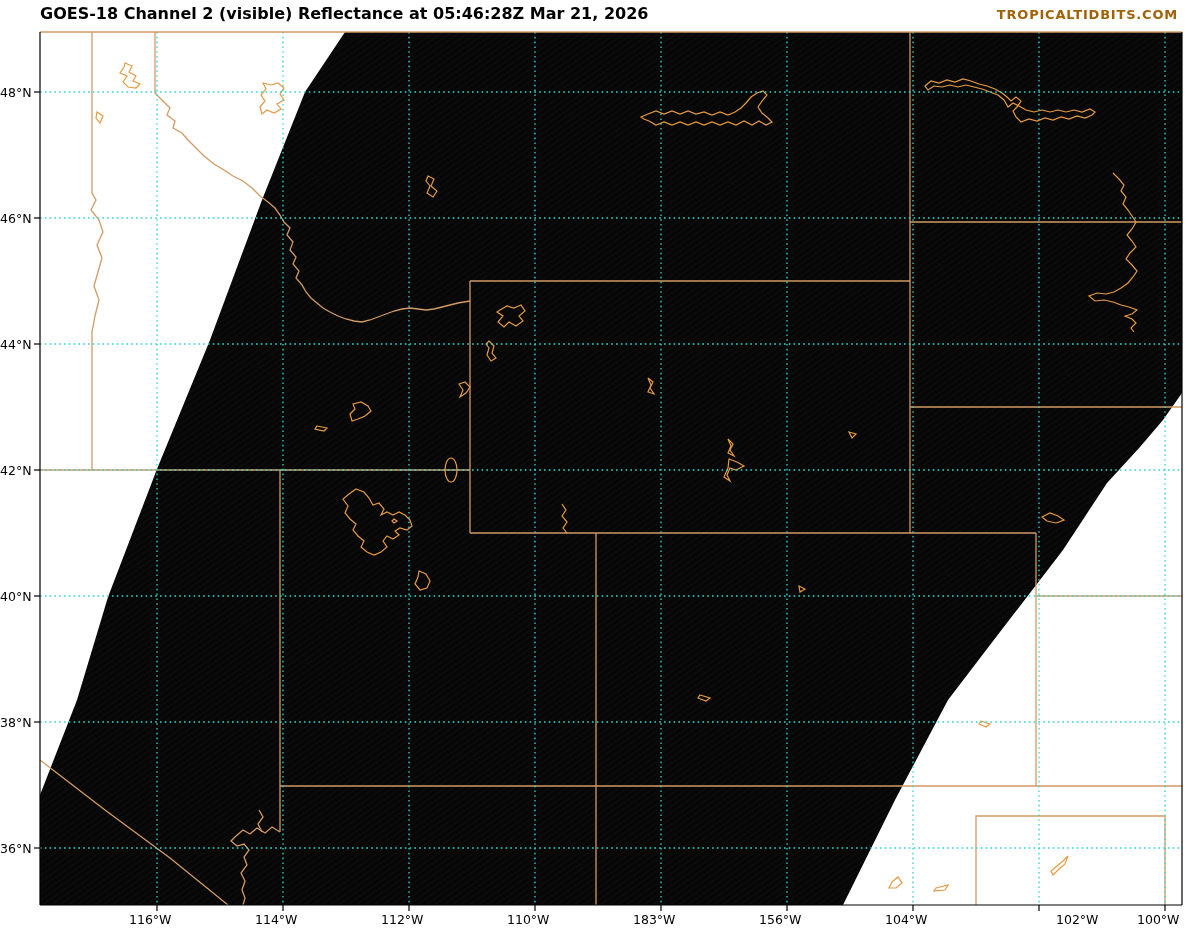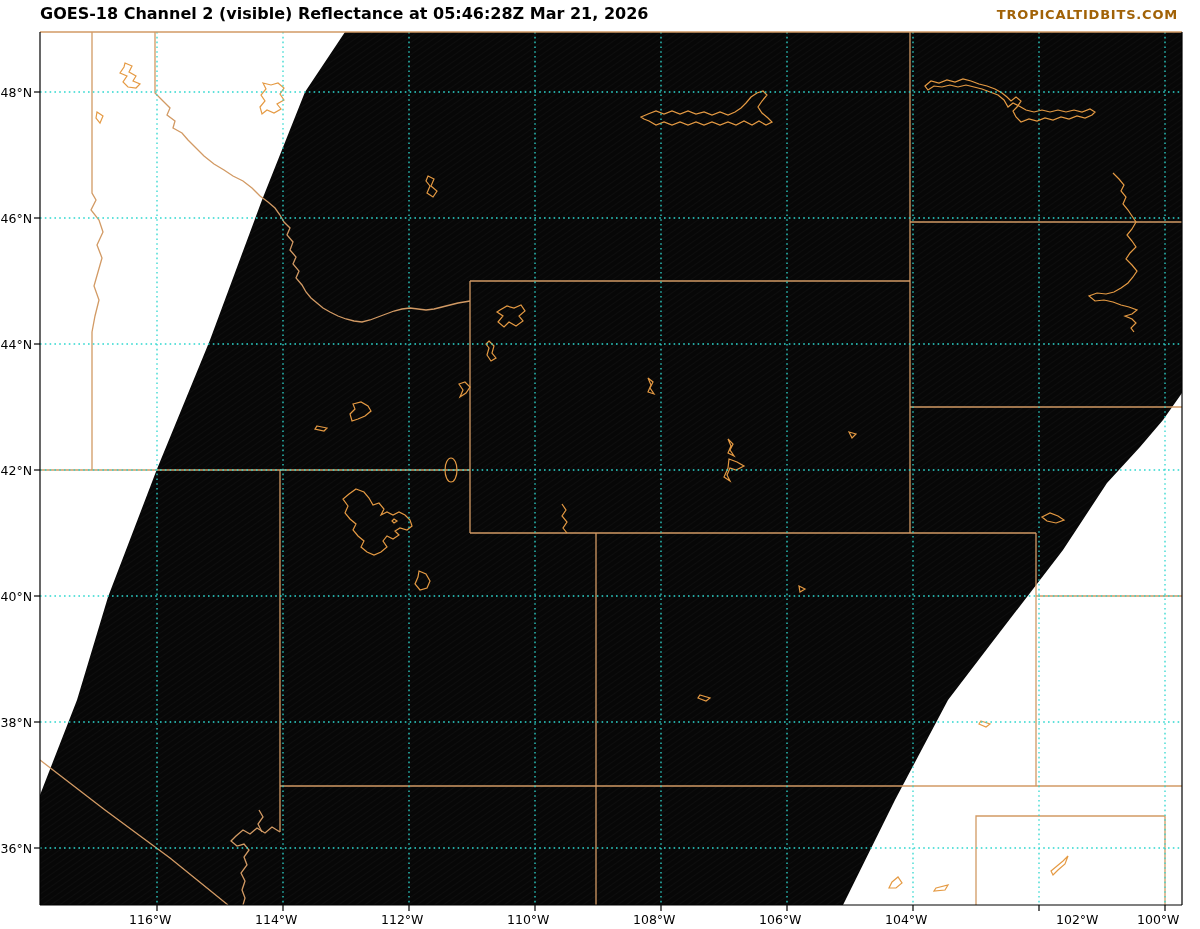--- a/index.html
+++ b/index.html
@@ -9,21 +9,21 @@
   }
   #plot-title{
     position:absolute;left:40px;top:4px;font-size:16px;font-weight:bold;color:#000;
     white-space:nowrap;
   }
   #watermark{
     position:absolute;right:14px;top:7px;font-size:13px;font-weight:bold;color:#a16207;
     letter-spacing:0.8px;white-space:nowrap;
   }
   .lat-label{
-    position:absolute;width:32px;text-align:right;font-size:12.5px;color:#000;
+    position:absolute;width:32px;text-align:left;font-size:12.5px;color:#000;
     transform:translateY(-50%);white-space:nowrap;
   }
   .lon-label{
     position:absolute;width:56px;text-align:left;font-size:12.5px;color:#000;
     white-space:nowrap;
   }
   svg{position:absolute;left:0;top:0;}
 </style>
 </head>
 <body>
@@ -173,19 +173,19 @@
   <div class="lat-label" style="left:0;top:344px">44°N</div>
   <div class="lat-label" style="left:0;top:470px">42°N</div>
   <div class="lat-label" style="left:0;top:596px">40°N</div>
   <div class="lat-label" style="left:0;top:722px">38°N</div>
   <div class="lat-label" style="left:0;top:848px">36°N</div>
 
   <div class="lon-label" style="left:129px;top:912px">116°W</div>
   <div class="lon-label" style="left:255px;top:912px">114°W</div>
   <div class="lon-label" style="left:381px;top:912px">112°W</div>
   <div class="lon-label" style="left:507px;top:912px">110°W</div>
-  <div class="lon-label" style="left:633px;top:912px">108°W</div>
-  <div class="lon-label" style="left:759px;top:912px">106°W</div>
+  <div class="lon-label" style="left:633px;top:912px">183°W</div>
+  <div class="lon-label" style="left:759px;top:912px">156°W</div>
   <div class="lon-label" style="left:885px;top:912px">104°W</div>
   <div class="lon-label" style="left:1056px;top:912px">102°W</div>
   <div class="lon-label" style="left:1137px;top:912px">100°W</div>
 
 </div>
 
 </body></html>

